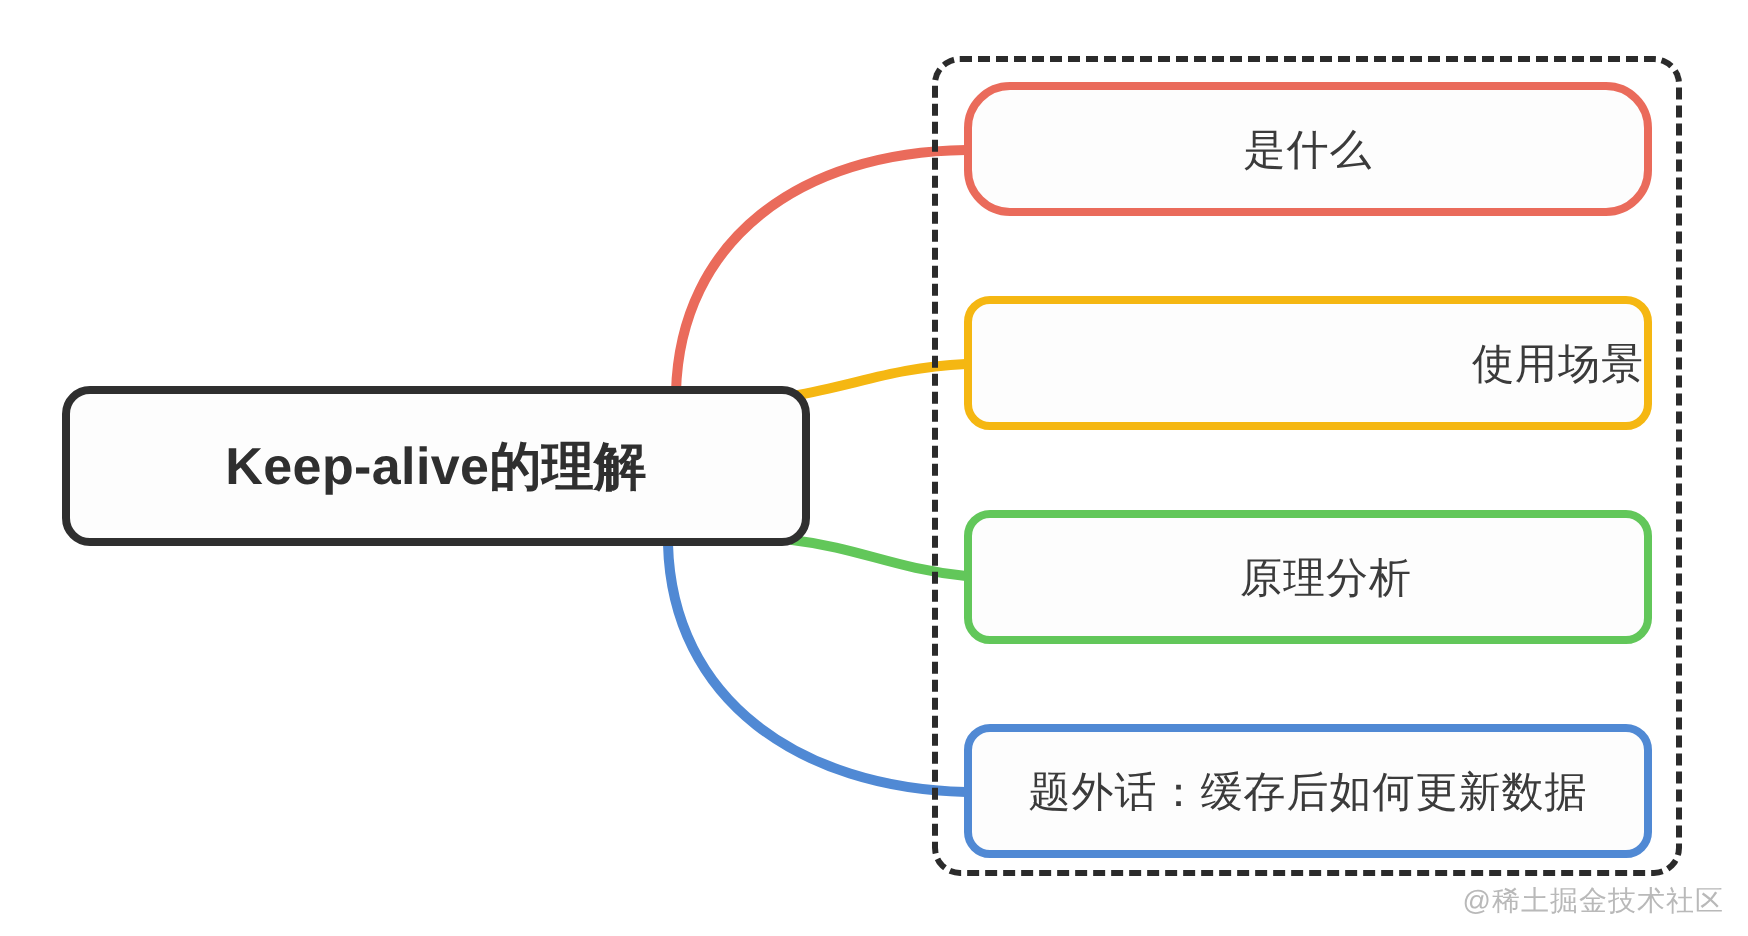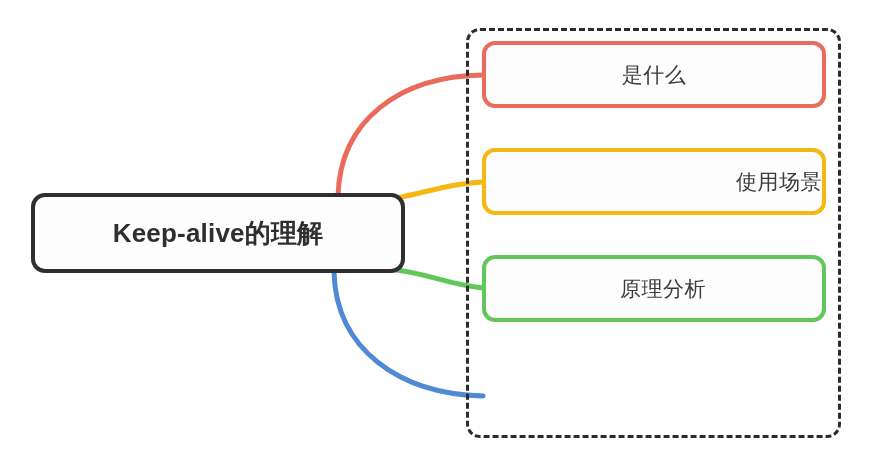--- a/index.html
+++ b/index.html
@@ -78,21 +78,21 @@
     justify-content: center;
     z-index: 4;
   }
   .child-label {
     font-size: 21px;
     font-weight: normal;
     color: #3b3b3b;
     white-space: nowrap;
     letter-spacing: 0.5px;
   }
-  .child-0 { top: 41px;  border-color: #ea6b5b; }
+  .child-0 { top: 41px;  border-color: #ea6b5b; border-radius: 23px; }
   .child-1 { top: 148px; border-color: #f5b712; justify-content: flex-end; }
   .child-2 { top: 255px; border-color: #62c75a; padding-left: 18px; }
   .child-3 { top: 362px; border-color: #5089d4; }
 
   
   .watermark {
     position: absolute;
     right: 12px;
     bottom: 8px;
     font-size: 14px;
@@ -125,15 +125,19 @@
   </div>
 
   <div class="child-node child-1">
     <span class="child-label">使用场景</span>
   </div>
 
   <div class="child-node child-2">
     <span class="child-label">原理分析</span>
   </div>
 
+  <div class="child-node child-3">
+    <span class="child-label">题外话：缓存后如何更新数据</span>
+  </div>
 
+  <div class="watermark">@稀土掘金技术社区</div>
 
 </div>
 
 </body></html>

